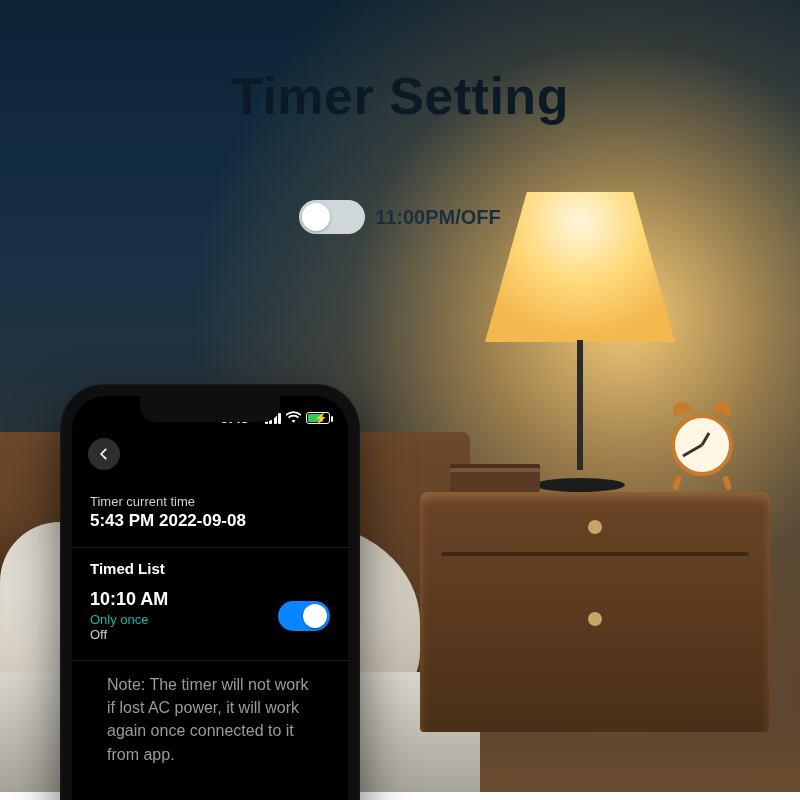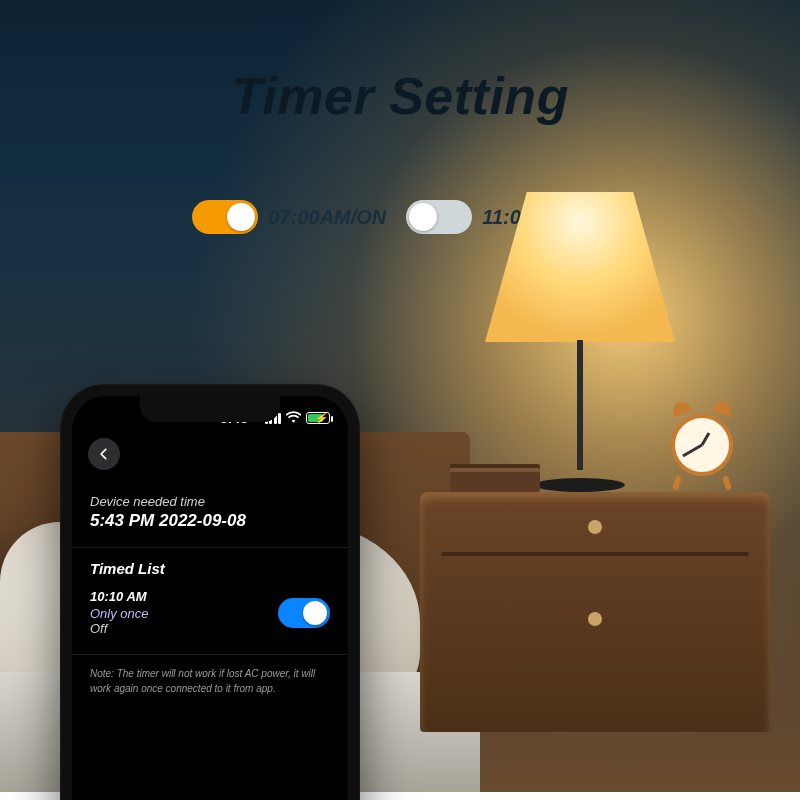--- a/index.html
+++ b/index.html
@@ -5,21 +5,20 @@
   * { box-sizing: border-box; margin: 0; padding: 0; }
   html, body { width: 800px; height: 800px; overflow: hidden; font-family: -apple-system, Helvetica, Arial, sans-serif; }
 
   .scene {
     position: relative;
     width: 800px;
     height: 792px;
     background:
       radial-gradient(circle at 78% 40%, rgba(255,210,120,0.95) 0%, rgba(255,190,90,0.55) 18%, rgba(255,170,60,0.15) 35%, rgba(0,0,0,0) 55%),
       linear-gradient(180deg, #0d2334 0%, #122c3f 20%, #1a3243 35%, #28333a 55%, #4a3d2f 75%, #6a4b2f 100%);
-    font-style: italic;
   }
 
   
   .headline {
     position: absolute;
     top: 66px;
     left: 0; right: 0;
     text-align: center;
     color: #0b1a24;
     font-weight: 800;
@@ -231,50 +230,44 @@
   .bigtime { font-size: 17px; font-weight: 700; margin-top: 2px; }
 
   .divider { height: 1px; background: #1d1d1f; margin: 6px 0; }
 
   .listhead { font-size: 15px; font-weight: 700; padding: 6px 28px 2px 18px; }
 
   .row {
     display: flex; justify-content: space-between; align-items: center;
     padding: 10px 18px 12px 18px;
   }
-  .row .txt .t1 { font-size: 13px; font-weight: 700; }
-  .row .txt .t2 { font-size: 13px; color: #c4b5fd; margin-top: 2px; }
+  .row .txt .t1 { font-size: 18px; font-weight: 700; }
+  .row .txt .t2 { font-size: 13px; color: #14b8a6; margin-top: 2px; }
   .row .txt .t3 { font-size: 13px; color: #cfcfd2; }
 
   .iostoggle {
     width: 52px; height: 30px; border-radius: 15px; background: #0a84ff; position: relative;
   }
   .iostoggle .k {
     position: absolute; right: 3px; top: 3px; width: 24px; height: 24px; background: #fff; border-radius: 50%;
     box-shadow: 0 1px 2px rgba(0,0,0,0.4);
   }
 
   .note {
-    padding: 6px 18px; font-size: 10px; color: #9a9a9e; line-height: 1.45;
+    padding: 6px 35px; font-size: 16px; color: #9a9a9e; line-height: 1.45;
   }
 </style>
 </head>
 <body>
 
 <div class="scene">
 
   <div class="headline">Timer Setting</div>
 
   <div class="toggle-row">
-    <div class="tgroup">
-      <div class="pill on">
-          <div class="knob"></div>
-        </div>
-      <div class="tlabel">07:00AM/ON</div>
-    </div>
     <div class="tgroup">
       <div class="pill off">
           <div class="knob"></div>
         </div>
       <div class="tlabel">11:00PM/OFF</div>
     </div>
   </div>
 
   <div class="headboard"></div>
   <div class="pillow"></div>
@@ -337,21 +330,21 @@
 
       <div class="appheader">
         <div class="backbtn">
           <svg viewBox="0 0 24 24" fill="none" stroke="#fff" stroke-width="3" stroke-linecap="round" stroke-linejoin="round">
               <polyline points="15 4 7 12 15 20"></polyline>
             </svg>
         </div>
       </div>
 
       <div class="section">
-        <div class="muted">Device needed time</div>
+        <div class="muted">Timer current time</div>
         <div class="bigtime">5:43 PM 2022-09-08</div>
       </div>
 
       <div class="divider"></div>
 
       <div class="listhead">Timed List</div>
 
       <div class="row">
         <div class="txt">
           <div class="t1">10:10 AM</div>

